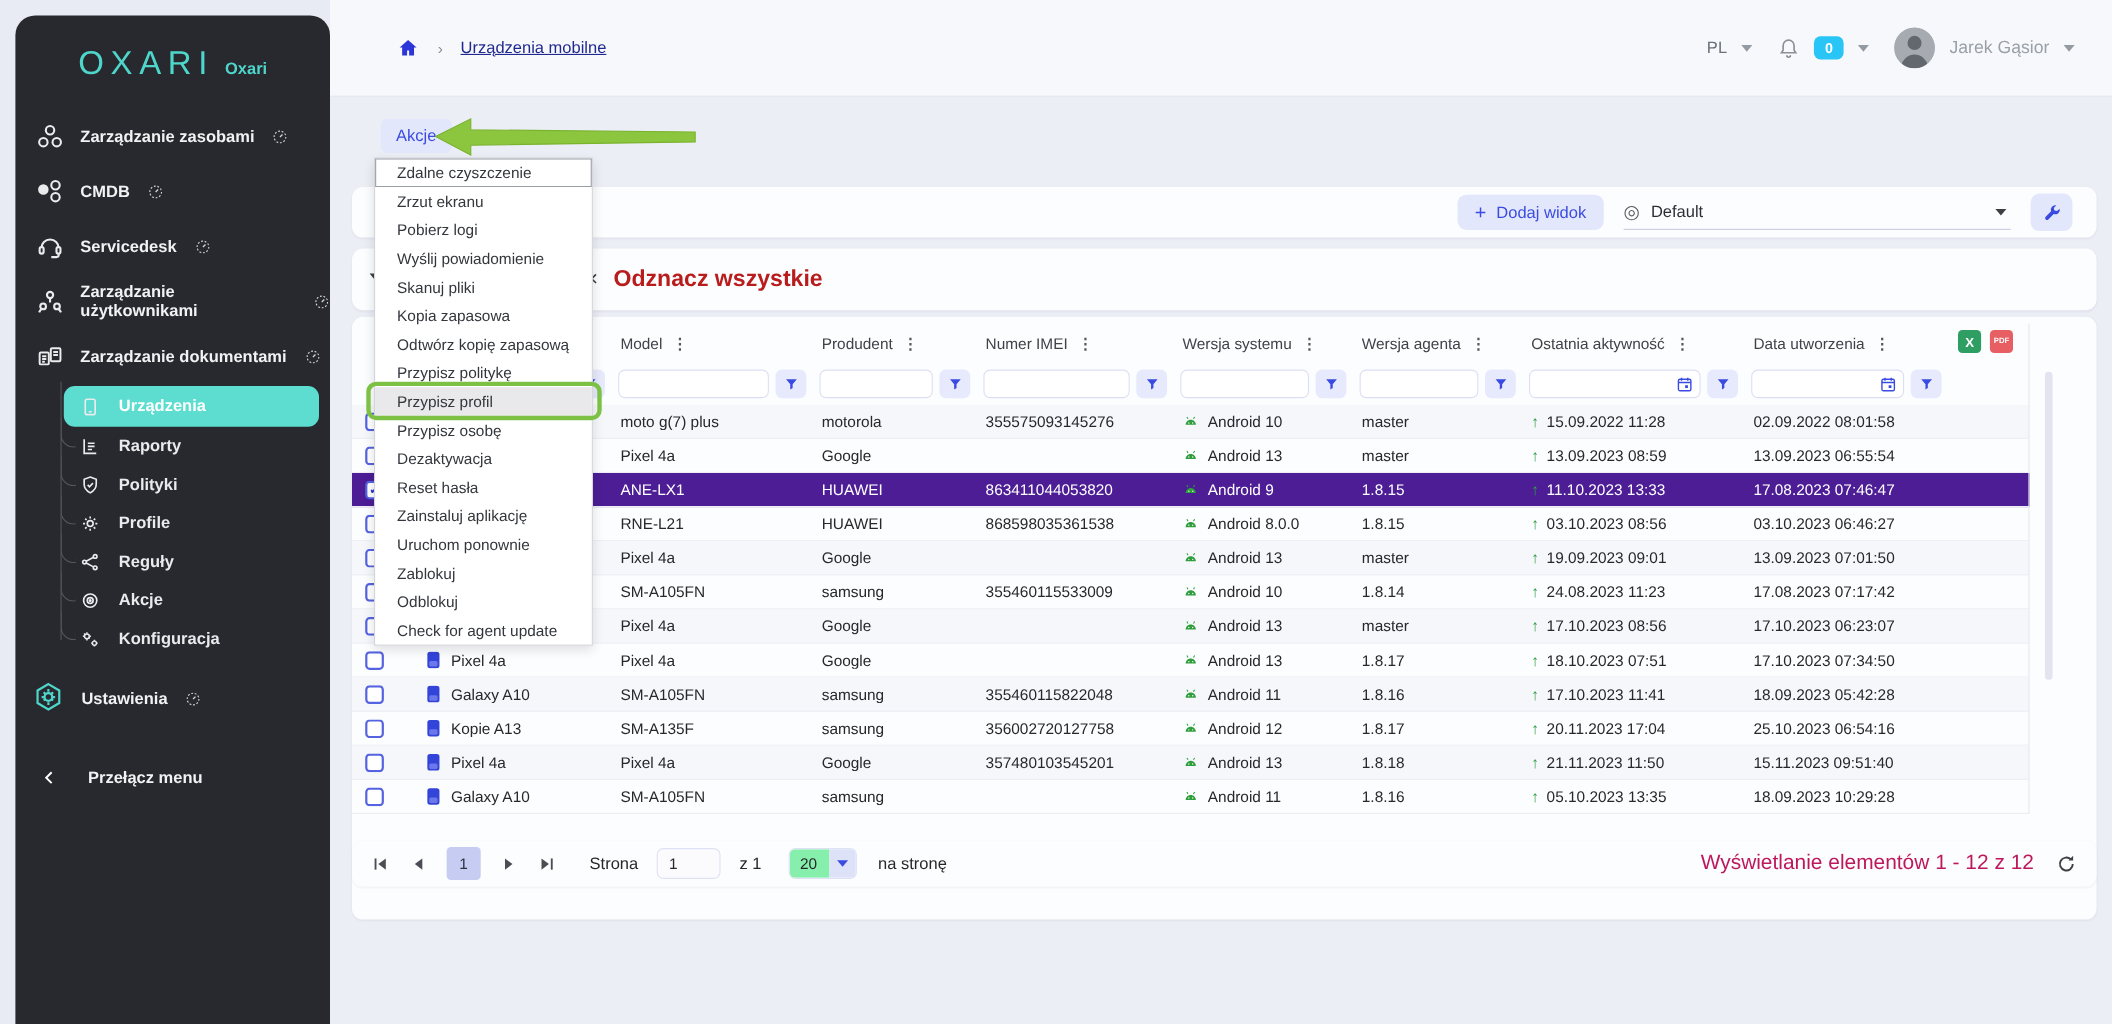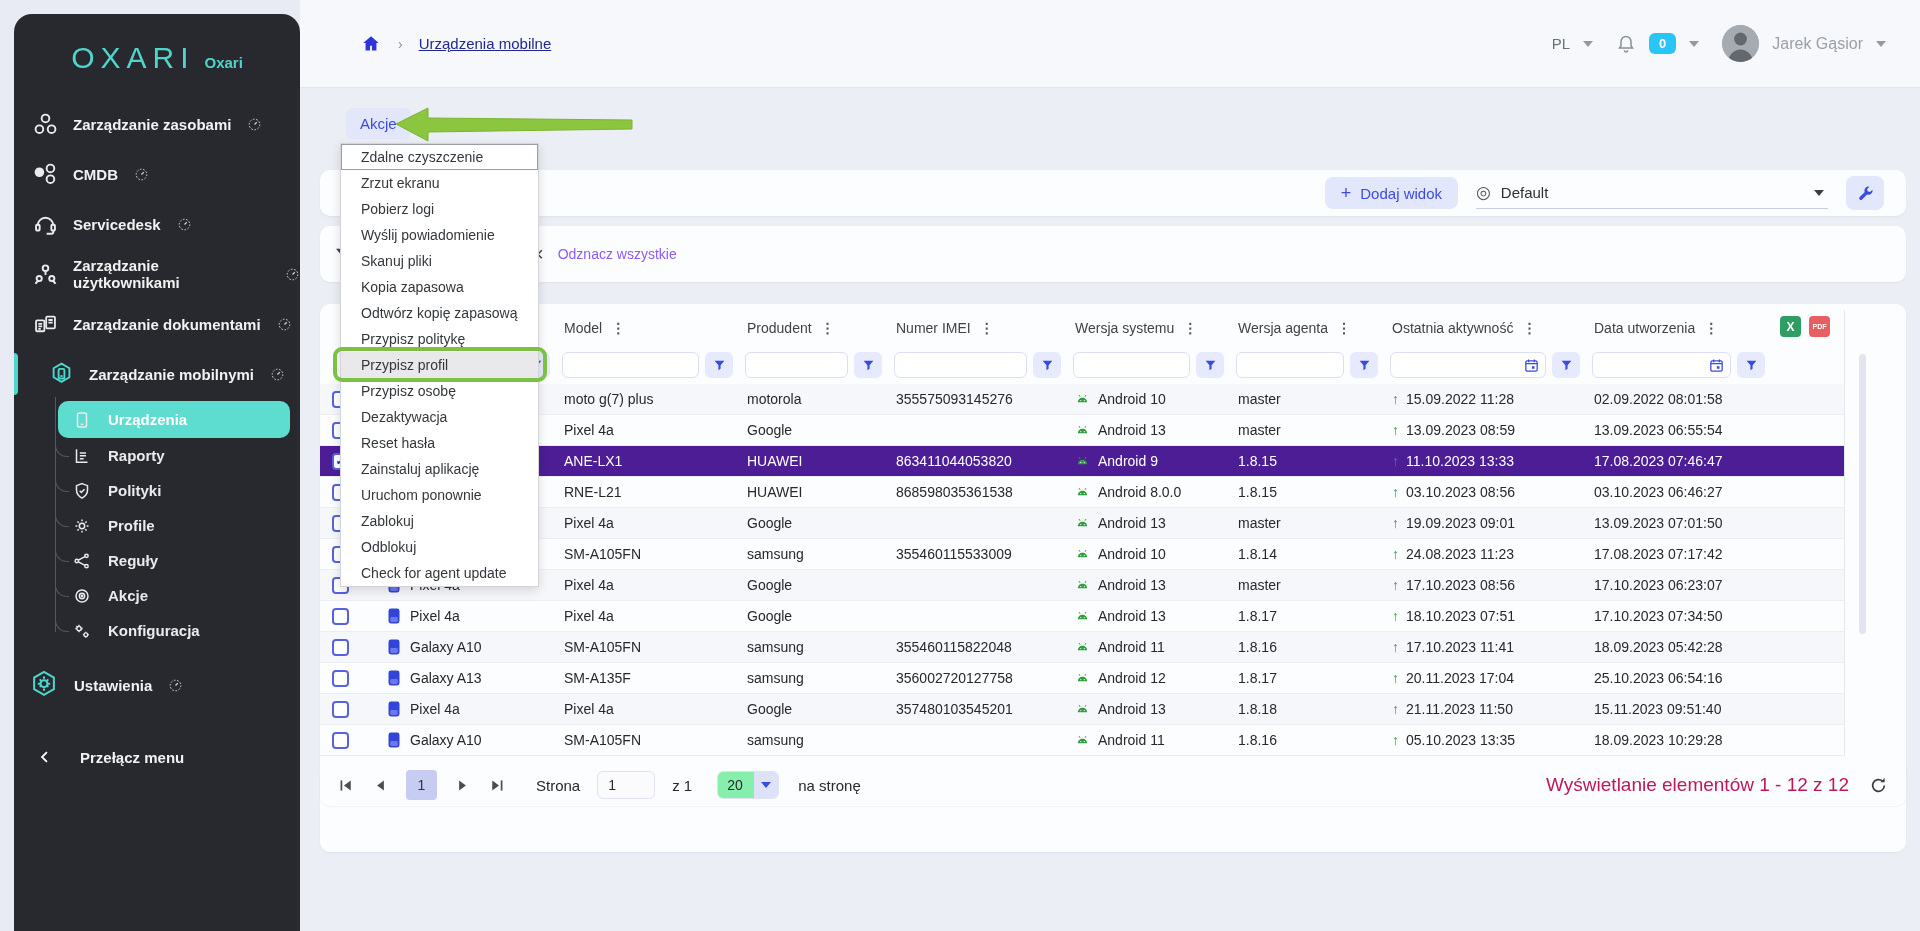--- a/index.html
+++ b/index.html
@@ -55,24 +55,24 @@
   .plus{font-size:18px;line-height:1}
   .view-select{display:flex;align-items:center;gap:10px;width:352px;height:32px;border-bottom:1px solid #c9cdde;font-size:15px;color:#2c2f36;cursor:pointer}
   .view-ico{font-size:17px;color:#555a61}
   .view-select .caret{margin-left:auto;border-top-color:#3c4046;margin-right:4px}
   .wrench-btn{width:38px;height:34px;background:#e3e7fb;border:none;border-radius:8px;display:flex;align-items:center;justify-content:center;cursor:pointer}
 
   .selection-card{top:226px;height:56px;display:flex;align-items:center}
   .sel-funnel{position:absolute;left:14px;top:20px}
   .deselect{display:flex;align-items:center;gap:14px;margin-left:212px;cursor:pointer}
   .x-ico{font-size:20px;color:#3a3f46;line-height:1}
-  .deselect-label{font-size:14px;font-weight:400;color:#8b5cf6}
+  .deselect-label{font-size:21px;font-weight:700;color:#b91c1c}
 
   
-  .table-card{top:304px;height:548px;padding-top:6px}
+  .table-card{top:288px;height:548px;padding-top:6px}
   .grid{display:grid;grid-template-columns:56px 184px 183px 149px 179px 163px 154px 202px 185px 70px;width:1525px;border-right:1px solid #e6e8f1}
   .thead{height:36px;align-items:center}
   .th{display:flex;align-items:center;gap:9px;font-size:14px;color:#3f4349;padding-left:4px}
   .kebab{font-size:14px;font-weight:700;color:#53575e;cursor:pointer}
   .tfilter{height:38px;align-items:center}
   .tf{display:flex;align-items:center;gap:6px;padding:0 10px 0 2px}
   .filter-input{flex:1;height:26px;border:1px solid #dcdff3;border-radius:6px;background:#fff;position:relative}
   .cal{position:absolute;right:5px;top:4px}
   .funnel-btn{width:28px;height:26px;background:#e6eafc;border:none;border-radius:6px;display:flex;align-items:center;justify-content:center;flex:none;cursor:pointer}
   .tbody .tr{height:31px;align-items:center;border-bottom:1px solid #ededf5;font-size:14px;color:#26282c;cursor:pointer}
@@ -173,32 +173,20 @@
         </svg>
     </div>
     <div class="nav-item">
       <svg class="ico" viewBox="0 0 24 24" fill="none" stroke="currentColor" stroke-width="1.6">
           <rect x="3.6" y="8.4" width="7.4" height="9.6" rx="1"></rect>
           <path d="M5.6 11.4h3.4M5.6 13.6h3.4M5.6 15.8h2.2"></path>
           <rect x="12.6" y="5" width="7.8" height="10.4" rx="1"></rect>
           <path d="M14.6 8h3.8M14.6 10.4h3.8"></path>
         </svg>
       <span>Zarządzanie dokumentami</span>
-      <svg class="gauge" viewBox="0 0 24 24" fill="none" stroke="currentColor">
-          <circle cx="12" cy="12" r="8.5" stroke-width="1.6" stroke-dasharray="2.6 2.6"></circle>
-          <path d="M12 12l3.6-3.6" stroke-width="1.8"></path>
-        </svg>
-    </div>
-    <div class="nav-item mobile">
-      <svg class="ico" viewBox="0 0 24 24" fill="none" stroke="#4fd6cb" stroke-width="1.7">
-          <path d="M12 2.4l7 4v8l-7 4.2-7-4.2v-8z"></path>
-          <rect x="9.4" y="7" width="5.2" height="8.6" rx="1.2"></rect>
-          <path d="M11 13.4h2"></path>
-        </svg>
-      <span>Zarządzanie mobilnymi</span>
       <svg class="gauge" viewBox="0 0 24 24" fill="none" stroke="currentColor">
           <circle cx="12" cy="12" r="8.5" stroke-width="1.6" stroke-dasharray="2.6 2.6"></circle>
           <path d="M12 12l3.6-3.6" stroke-width="1.8"></path>
         </svg>
     </div>
     <div class="submenu">
       <div class="sub-item active">
         <svg class="ico" viewBox="0 0 24 24" fill="none" stroke="currentColor" stroke-width="1.8">
             <rect x="6.6" y="3.6" width="10.8" height="16.8" rx="2.2"></rect>
             <path d="M10.4 17.2h3.2"></path>
@@ -738,21 +726,21 @@
   </div>
         <div class="tr grid">
     <div class="td cell-cb">
             <span class="cb-box"></span>
           </div>
     <div class="td cell-name">
       <svg width="12" height="16" viewBox="0 0 12 16">
               <rect x="0.5" y="0.5" width="11" height="15" rx="2.4" fill="#3344d8"></rect>
               <rect x="2.2" y="9" width="7.6" height="5" rx="1.4" fill="#6b77ea"></rect>
             </svg>
-      <span>Galaxy A13</span>
+      <span>Kopie A13</span>
     </div>
     <div class="td">SM-A135F</div>
     <div class="td">samsung</div>
     <div class="td">356002720127758</div>
     <div class="td cell-os">
       <svg width="15" height="15" viewBox="0 0 24 24">
               <path d="M4.6 16.4c0-4.1 3.3-7.4 7.4-7.4s7.4 3.3 7.4 7.4z" fill="#2f9e3c"></path>
               <path d="M8 7.6L6.4 4.8M16 7.6l1.6-2.8" stroke="#2f9e3c" stroke-width="1.5"></path>
               <circle cx="9.2" cy="13.6" r="1" fill="#fff"></circle>
               <circle cx="14.8" cy="13.6" r="1" fill="#fff"></circle>

